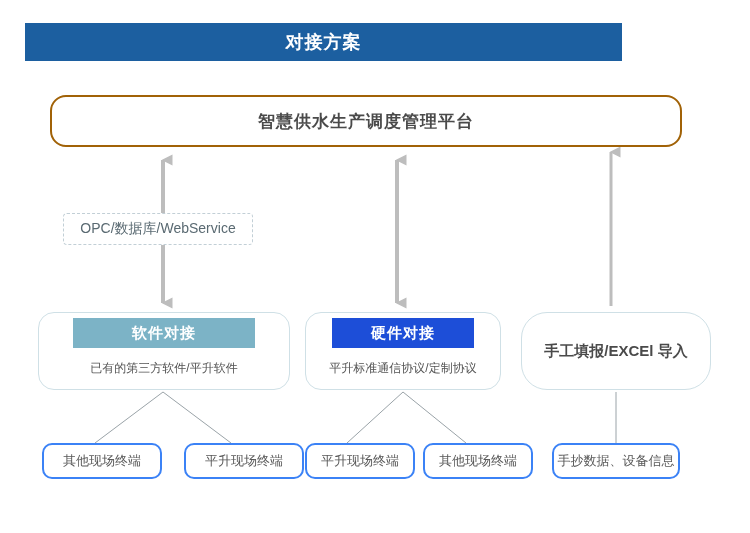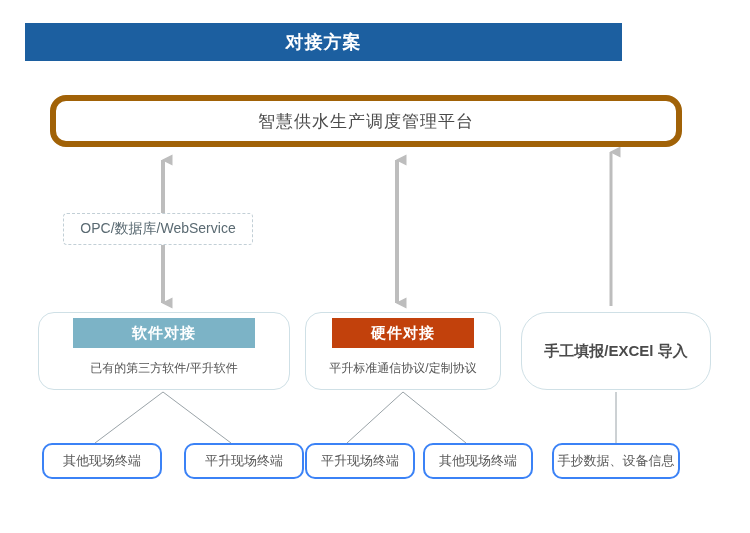--- a/index.html
+++ b/index.html
@@ -45,24 +45,24 @@
     justify-content: center;
     color: #575757;
   }
 
   
   .platform {
     left: 50px;
     top: 95px;
     width: 632px;
     height: 52px;
-    border: 6px solid #a16207;
+    border: 2px solid #a16207;
     border-radius: 16px;
     font-size: 17px;
-    font-weight: normal;
+    font-weight: bold;
     color: #4a4a4a;
     letter-spacing: 1px;
   }
 
   
   .proto-label {
     position: absolute;
     left: 63px;
     top: 213px;
     width: 190px;
@@ -204,21 +204,21 @@
   <div class="node platform">智慧供水生产调度管理平台</div>
 
   <div class="proto-label">OPC/数据库/WebService</div>
 
   <div class="cat" id="cat-software">
     <div class="cat-head" id="head-software" style="background: rgb(124, 179, 198);">软件对接</div>
     <div class="cat-body">已有的第三方软件/平升软件</div>
   </div>
 
   <div class="cat" id="cat-hardware">
-    <div class="cat-head" id="head-hardware" style="background: #c2410c;">硬件对接</div>
+    <div class="cat-head" id="head-hardware" style="background: #1d4ed8;">硬件对接</div>
     <div class="cat-body">平升标准通信协议/定制协议</div>
   </div>
 
   <div class="cat-plain" id="cat-manual">手工填报/EXCEl 导入</div>
 
   <div class="term" style="left:30px;  top:443px; width:120px;">其他现场终端</div>
   <div class="term" style="left:172px; top:443px; width:120px;">平升现场终端</div>
   <div class="term" style="left:293px; top:443px; width:110px;">平升现场终端</div>
   <div class="term" style="left:411px; top:443px; width:110px;">其他现场终端</div>
   <div class="term" style="left:540px; top:443px; width:128px;">手抄数据、设备信息</div>

